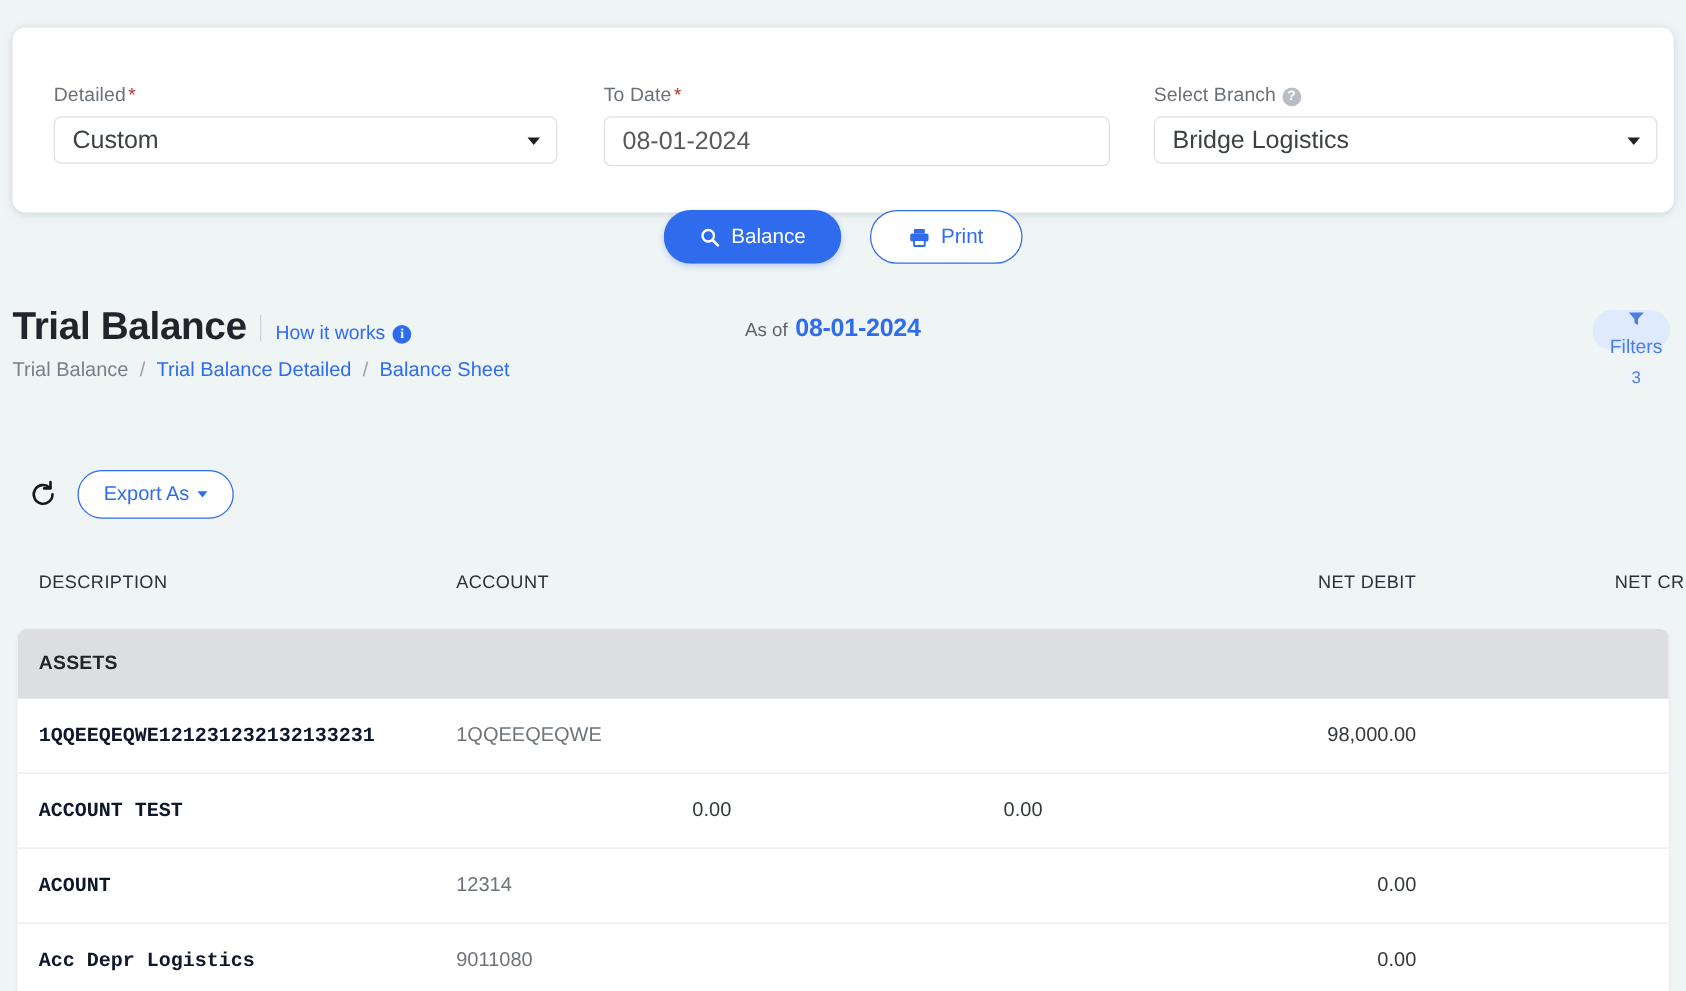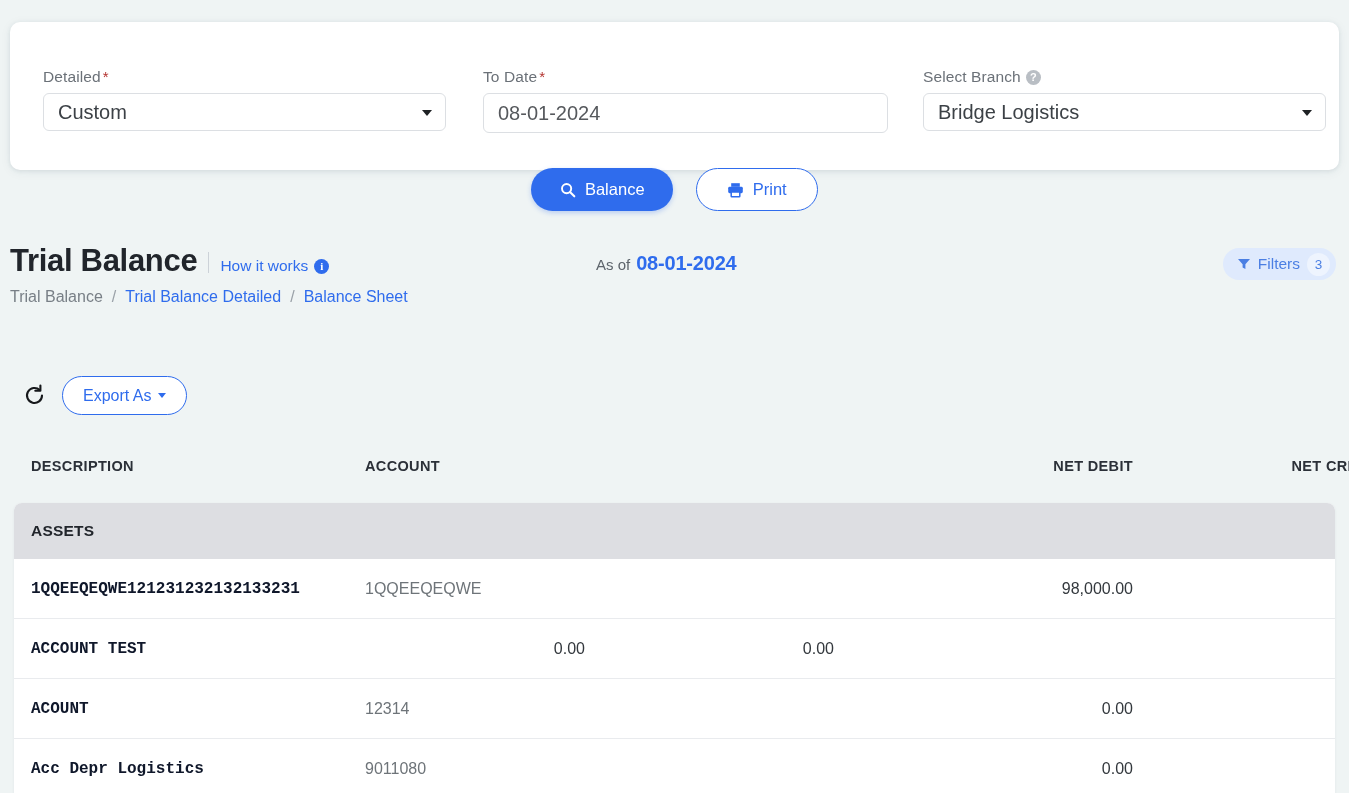--- a/index.html
+++ b/index.html
@@ -158,20 +158,21 @@
     position: absolute;
     right: 13px; top: 248px;
     height: 32px;
     background: #dfeafd;
     border-radius: 16px;
     display: inline-flex;
     align-items: center;
     gap: 7px;
     padding: 0 6px 0 14px;
     cursor: pointer;
+    flex-direction: column;
   }
   .filters-pill .lbl { font-size: 15.5px; color: #4b7fe3; }
   .filters-count {
     width: 23px; height: 23px;
     border-radius: 50%;
     background: #eef4fe;
     color: #4b7fe3;
     font-size: 13.5px;
     display: inline-flex;
     align-items: center;
@@ -207,21 +208,21 @@
   }
 
   
   .tbl-head {
     position: absolute;
     left: 0; top: 458px;
     width: 1349px;
     display: flex;
     padding: 0 27px 0 31px;
     font-size: 14.5px;
-    font-weight: 700;
+    font-weight: 400;
     color: #2b3038;
     letter-spacing: .35px;
   }
   .c-desc   { width: 334px; flex: none; }
   .c-acct   { width: 548px; flex: none; }
   .c-debit  { width: 220px; flex: none; text-align: right; }
   .c-credit { width: 249px; flex: none; text-align: right; }
 
   .tbl {
     position: absolute;

